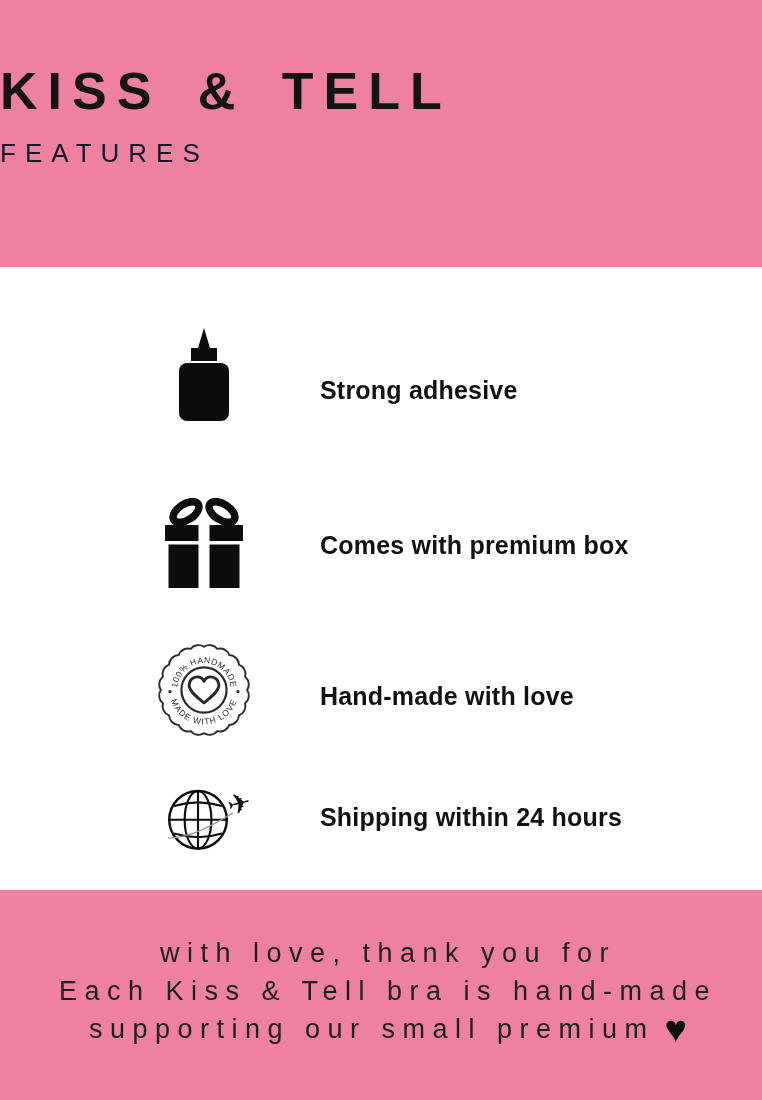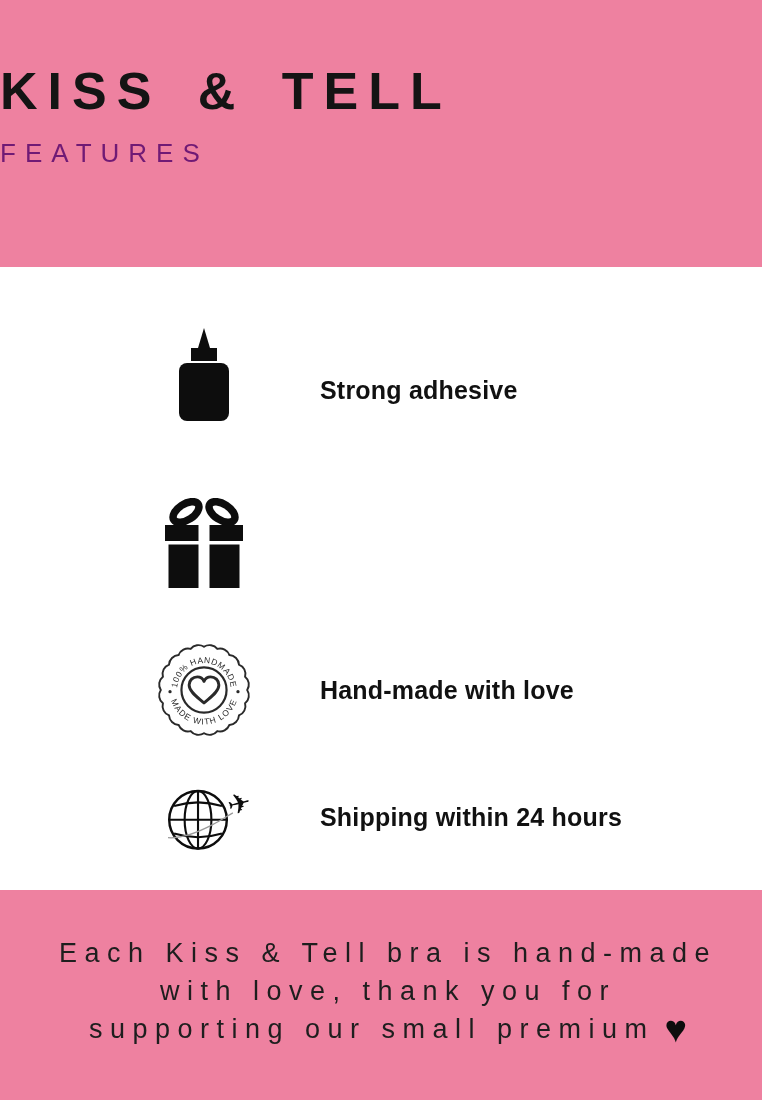--- a/index.html
+++ b/index.html
@@ -18,21 +18,21 @@
     position:absolute; top:0; left:0; width:762px; height:267px;
     background:var(--pink); text-align:left;
   }
   .title-line{
     font-weight:700; font-size:52px; line-height:66px;
     letter-spacing:10px; word-spacing:12px; color:var(--ink);
   }
   .title-block{ padding-top:58px; }
   .subtitle{
     margin-top:14px; font-weight:300; font-size:26px;
-    letter-spacing:9px; color:#701a75;
+    letter-spacing:9px; color:#0f172a;
   }
   
   .features{
     position:absolute; top:267px; left:0; width:762px; height:563px;
     background:var(--white);
   }
   .feature-row{ position:absolute; left:0; width:762px; }
   .icon-cell{
     position:absolute; left:154px; width:100px; height:100%;
     display:flex; align-items:center; justify-content:center;
@@ -41,21 +41,21 @@
     position:absolute; left:320px; top:50%; transform:translateY(-50%);
     font-weight:800; font-size:25px; letter-spacing:0.2px; color:var(--label);
     white-space:nowrap;
   }
   .r1{ top:60px;  height:94px; }
   .r2{ top:231px; height:90px; }
   .r3{ top:375px; height:96px; }
   .r4{ top:506px; height:92px; }
   .r1 .feature-label{ margin-top:16px; }
   .r2 .feature-label{ margin-top:2px; }
-  .r3 .feature-label{ }
+  .r3 .feature-label{ margin-top:6px; }
   .r4 .feature-label{ margin-top:-2px; }
   .r4 .icon-cell{ justify-content:flex-start; }
   .r4 .icon-cell svg{ margin-left:14px; }
   .ic-fill{ fill:var(--icon); }
   .ic-stroke{ fill:none; stroke:var(--icon); }
   .stamp-stroke{ fill:none; stroke:var(--stamp); }
   .stamp-text{ fill:var(--stamp); font-family:"Liberation Sans",sans-serif; font-weight:500; }
   
   .footer{
     position:absolute; top:890px; left:0; width:762px; height:210px;
@@ -99,20 +99,21 @@
     <div class="feature-row r2">
       <div class="icon-cell">
         <svg width="78" height="90" viewBox="0 0 78 90" aria-hidden="true">
           <ellipse class="ic-stroke" cx="21" cy="14" rx="14.5" ry="8" stroke-width="7.5" transform="rotate(-33 21 14)"></ellipse>
           <ellipse class="ic-stroke" cx="57" cy="14" rx="14.5" ry="8" stroke-width="7.5" transform="rotate(33 57 14)"></ellipse>
           <rect class="ic-fill" x="0" y="27" width="78" height="16"></rect>
           <rect class="ic-fill" x="3.5" y="46.5" width="71" height="43.5"></rect>
           <rect x="33.5" y="26" width="11" height="65" fill="var(--white)"></rect>
         </svg>
       </div>
+      <div class="feature-label">Comes with premium box</div>
     </div>
 
     <div class="feature-row r3">
       <div class="icon-cell">
         <svg width="96" height="96" viewBox="0 0 100 100" aria-hidden="true">
           <path class="stamp-stroke" stroke-width="2" d="M95,50
             A10.5,10.5 0 0 1 92.8,63.9 A10.5,10.5 0 0 1 86.4,76.5
             A10.5,10.5 0 0 1 76.5,86.4 A10.5,10.5 0 0 1 63.9,92.8
             A10.5,10.5 0 0 1 50,95   A10.5,10.5 0 0 1 36.1,92.8
             A10.5,10.5 0 0 1 23.5,86.4 A10.5,10.5 0 0 1 13.6,76.5
@@ -155,19 +156,19 @@
           <text class="plane-glyph" x="88" y="39" font-size="34" text-anchor="middle" fill="var(--icon)" transform="rotate(-14 88 28)">✈</text>
         </svg>
       </div>
       <div class="feature-label">Shipping within 24 hours</div>
     </div>
 
   </div>
 
   <div class="footer">
     <div class="footer-message">
+      <div>with love, thank you for</div>
       <div>Each Kiss &amp; Tell bra is hand-made</div>
-      <div>with love, thank you for</div>
       <div><span>supporting our small premium</span><span class="heart">♥</span></div>
     </div>
   </div>
 
 </div>
 
 </body></html>

